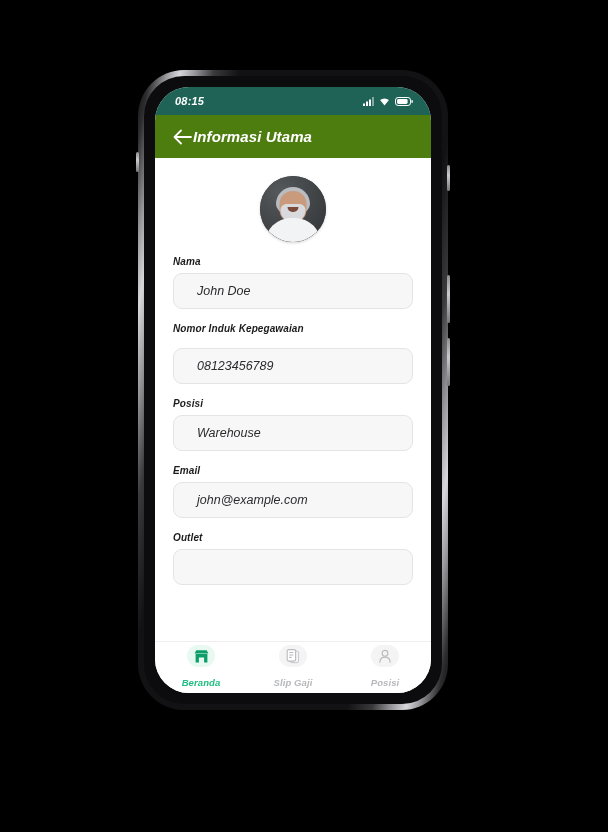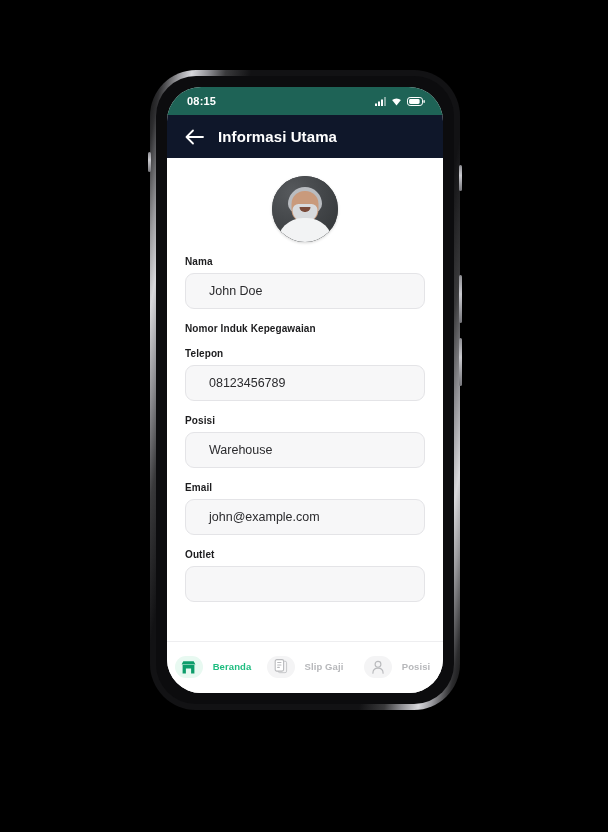--- a/index.html
+++ b/index.html
@@ -9,31 +9,32 @@
     height: 832px;
     background: #000000;
     font-family: "Liberation Sans", sans-serif;
     overflow: hidden;
     position: relative;
   }
 
   
   .phone-shell {
     position: absolute;
-    left: 150px;
+    left: 138px;
     top: 70px;
     width: 310px;
     height: 640px;
     border-radius: 46px;
     background: linear-gradient(100deg,
         #0a0a0a 0%, #2e2e30 3%, #9a9a9e 7%, #d8d8dc 10%,
         #8e8e93 14%, #3a3a3c 18%, #121214 24%,
         #121214 76%, #3a3a3c 82%, #8e8e93 86%,
         #d8d8dc 90%, #9a9a9e 93%, #2e2e30 97%, #0a0a0a 100%);
     box-shadow: 0 18px 48px rgba(0,0,0,0.85);
+    font-style: italic;
   }
 
   .phone-bezel {
     position: absolute;
     left: 6px;
     top: 6px;
     right: 6px;
     bottom: 6px;
     border-radius: 40px;
     background: #0c0c0e;
@@ -79,25 +80,24 @@
   }
   .status-icons {
     display: flex;
     align-items: center;
     gap: 5px;
   }
   .status-icons svg { display: block; }
 
   
   .app-bar {
-    background: #0f172a;
+    background: #4d7c0f;
     height: 43px;
     display: flex;
     align-items: center;
-    gap: 13px;
     padding: 0 16px;
     flex: 0 0 auto;
   }
   .back-btn {
     width: 22px;
     height: 22px;
     display: flex;
     align-items: center;
     justify-content: center;
     cursor: pointer;
@@ -214,23 +214,22 @@
     height: 52px;
     background: #ffffff;
     border-top: 1px solid #eeeef0;
     display: flex;
     align-items: center;
     padding-bottom: 2px;
   }
   .nav-item {
     flex: 1;
     display: flex;
-    flex-direction: row;
-    align-items: center;
-    justify-content: center;
+    flex-direction: column;
+    align-items: center;
     gap: 10px;
     cursor: pointer;
   }
   .nav-icon-holder {
     width: 28px;
     height: 22px;
     border-radius: 11px;
     display: flex;
     align-items: center;
     justify-content: center;
@@ -310,21 +309,20 @@
         <div class="field">
           <div class="field-label">Nama</div>
           <div class="field-input">John Doe</div>
         </div>
 
         <div class="field">
           <div class="field-label">Nomor Induk Kepegawaian</div>
         </div>
 
         <div class="field">
-          <div class="field-label">Telepon</div>
           <div class="field-input">08123456789</div>
         </div>
 
         <div class="field">
           <div class="field-label">Posisi</div>
           <div class="field-input">Warehouse</div>
         </div>
 
         <div class="field">
           <div class="field-label">Email</div>

